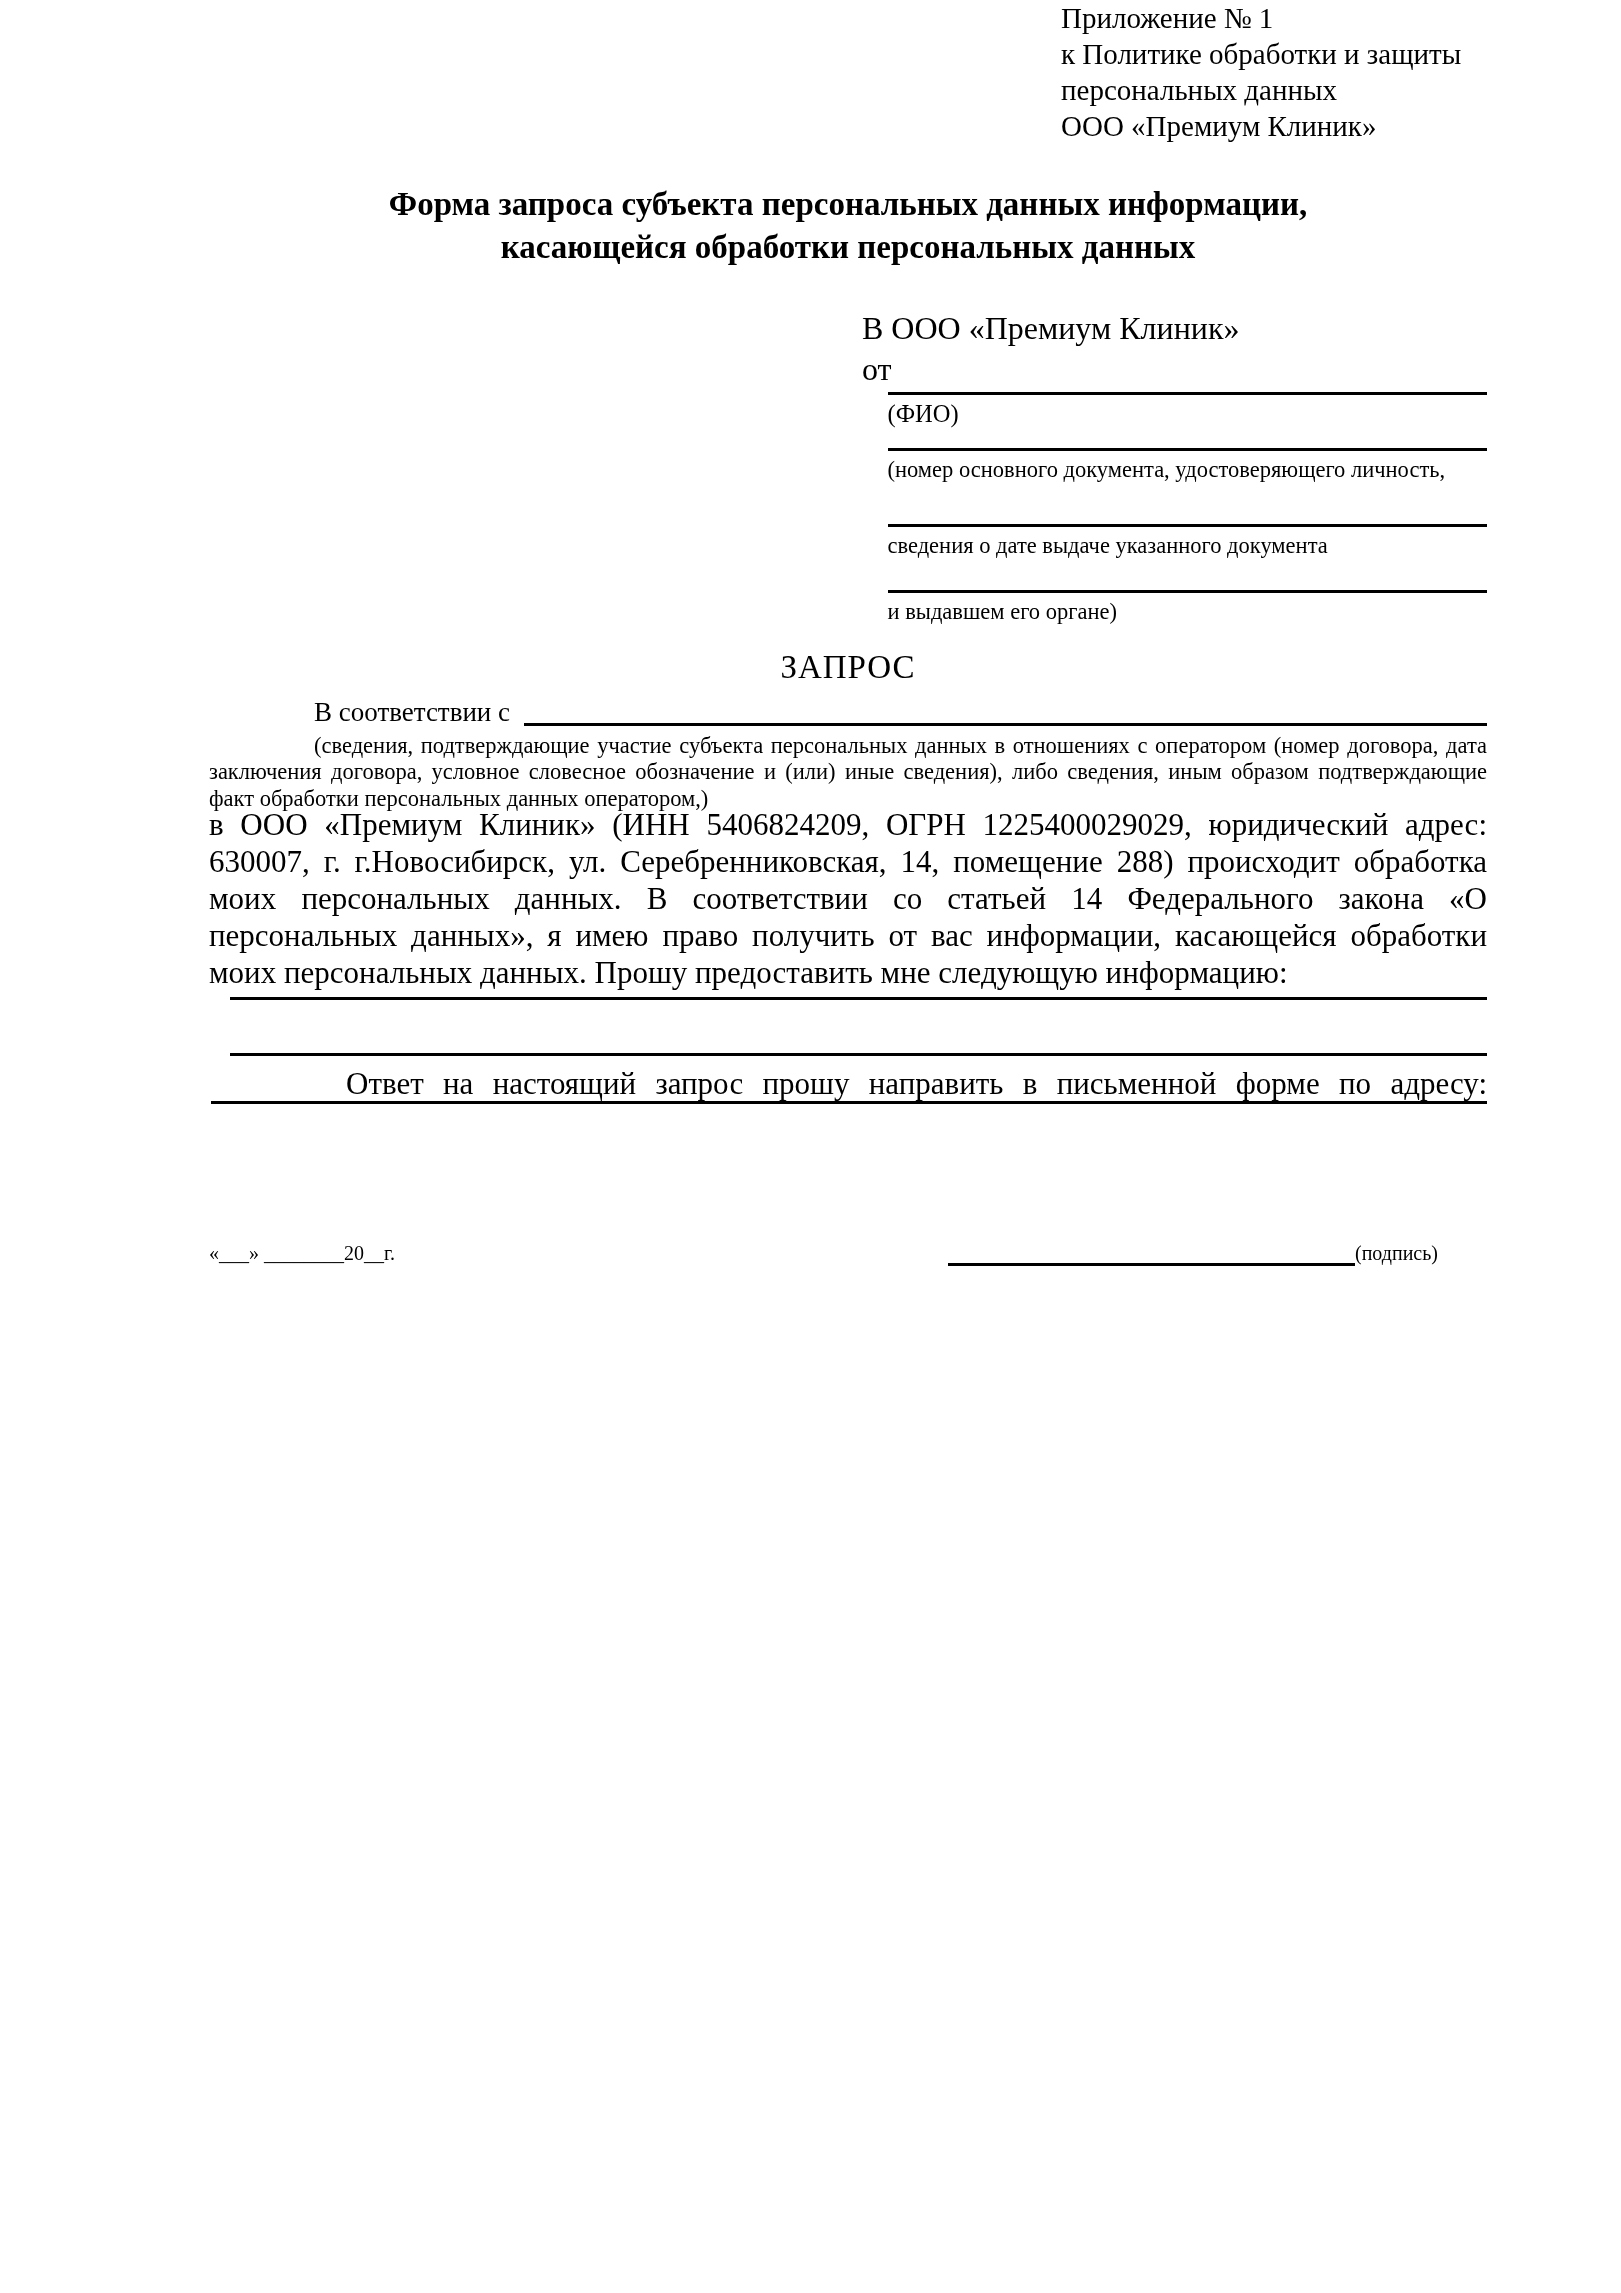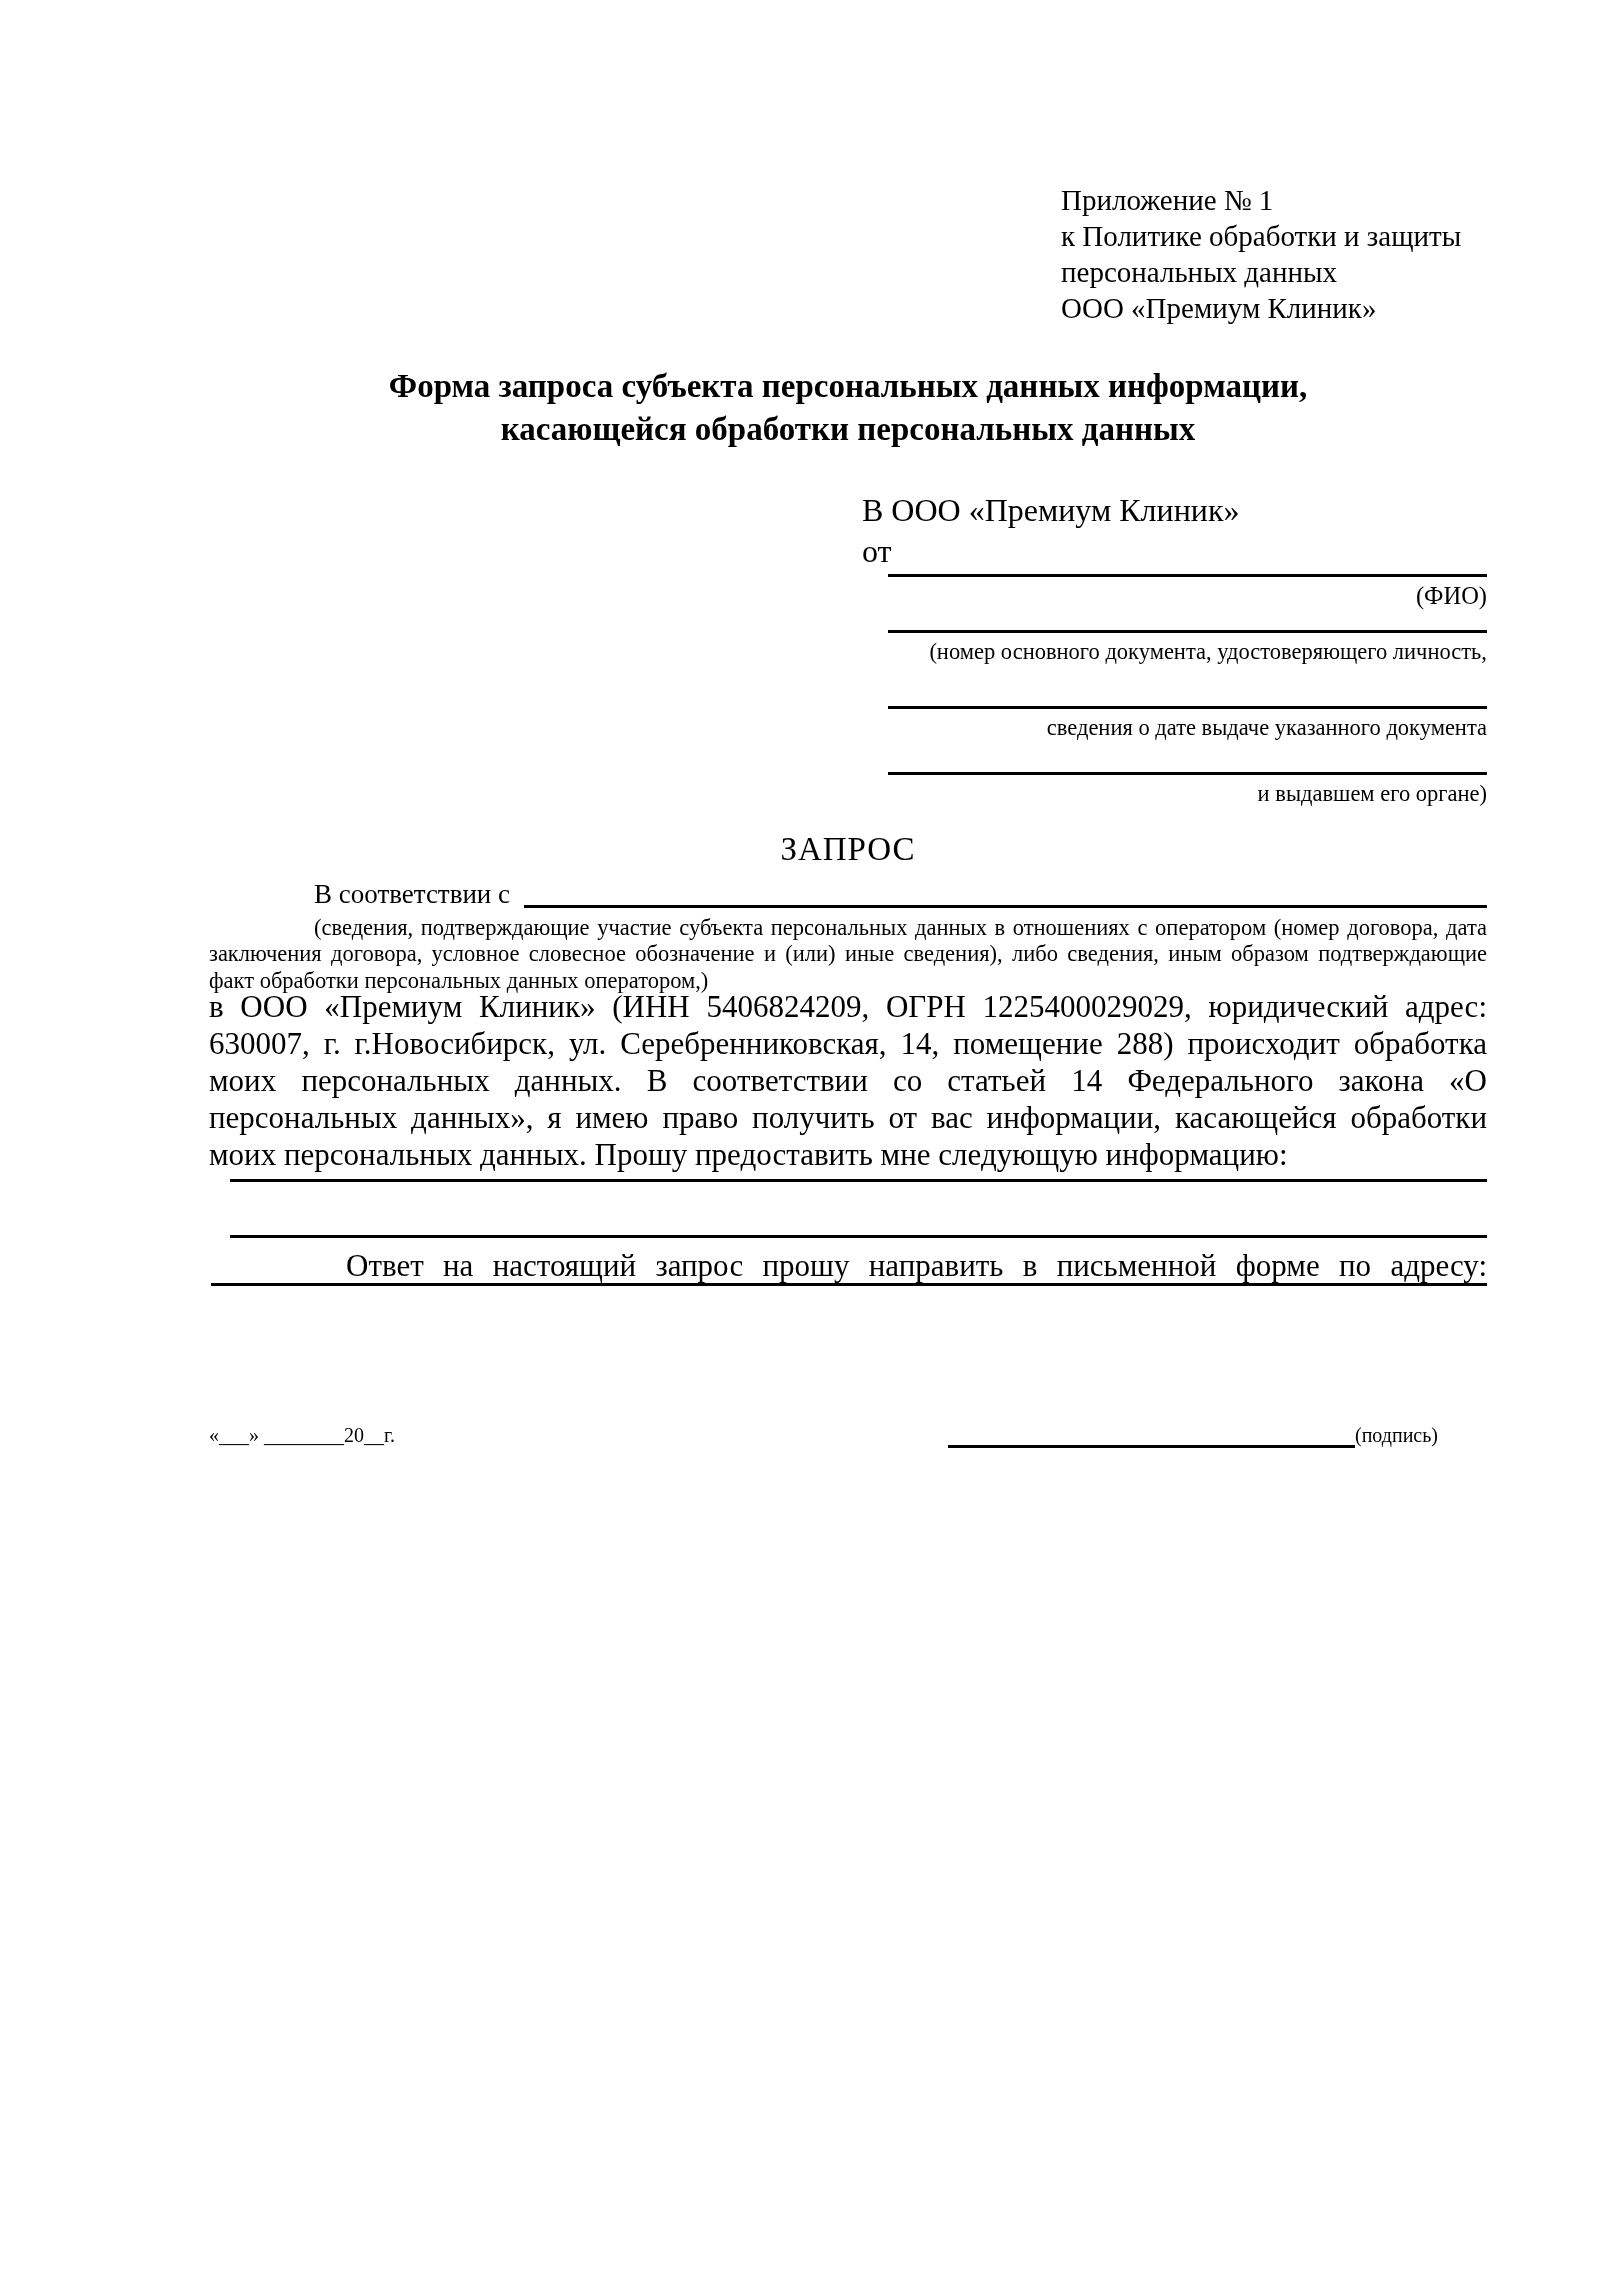--- a/index.html
+++ b/index.html
@@ -17,21 +17,20 @@
     overflow: hidden;
   }
   .content {
     position: absolute;
     left: 209px;
     top: 0;
     width: 1278px;
   }
   
   .appendix {
-    margin-top: 182px;
     margin-left: 852px;
     font-size: 29px;
     line-height: 36px;
     white-space: nowrap;
   }
   .appendix span { display: block; }
   
   .doc-title {
     margin: 39px 0 0 0;
     font-size: 33px;
@@ -47,21 +46,21 @@
     font-size: 32px;
     line-height: 41px;
   }
   .addr-field-line {
     height: 2.9px;
     background: #000000;
     margin-left: 25.5px; 
   }
   .addr-caption {
     margin-left: 25.5px;
-    text-align: right;
+    text-align: left;
     font-size: 22.5px;
     line-height: 29px;
     padding-top: 3.9px;
   }
   .addr-caption.fio { font-size: 24.5px; }
   .mt2  { margin-top: 2px; }
   .mt21 { margin-top: 20.6px; }
   .mt41 { margin-top: 40px; }
   .mt31 { margin-top: 30px; }
   

